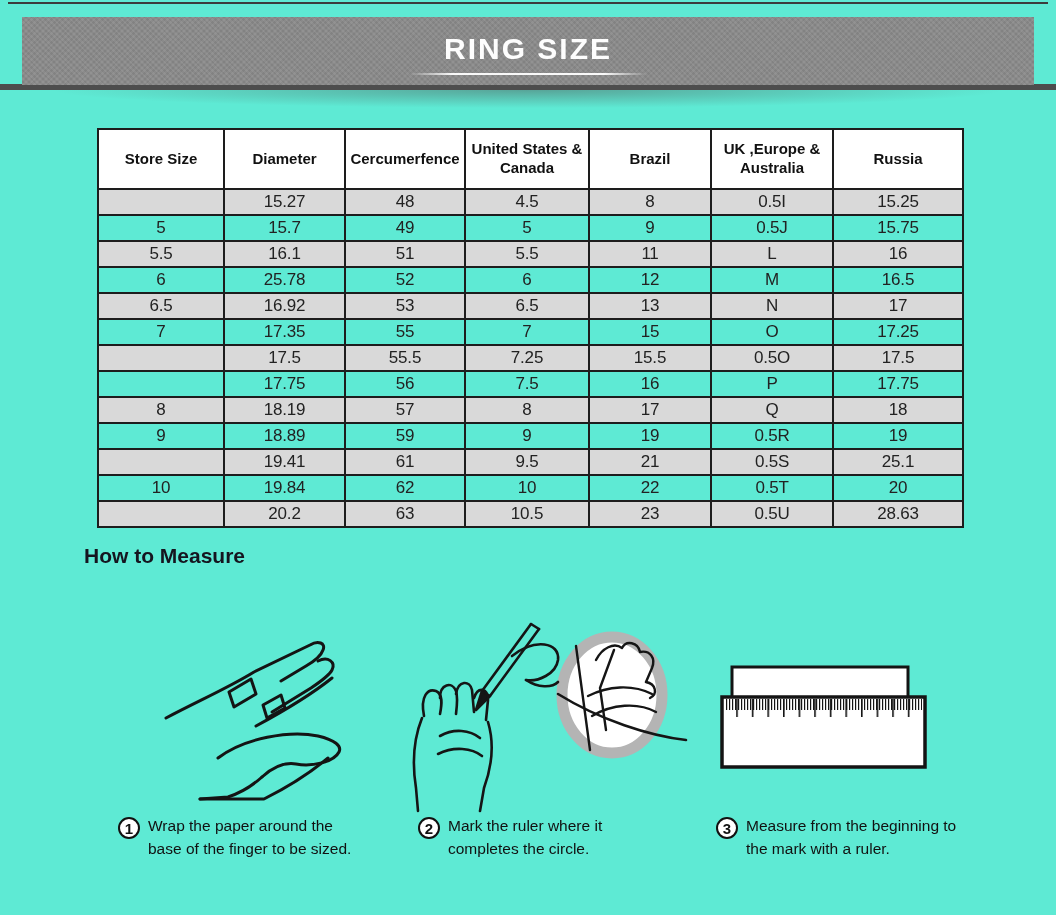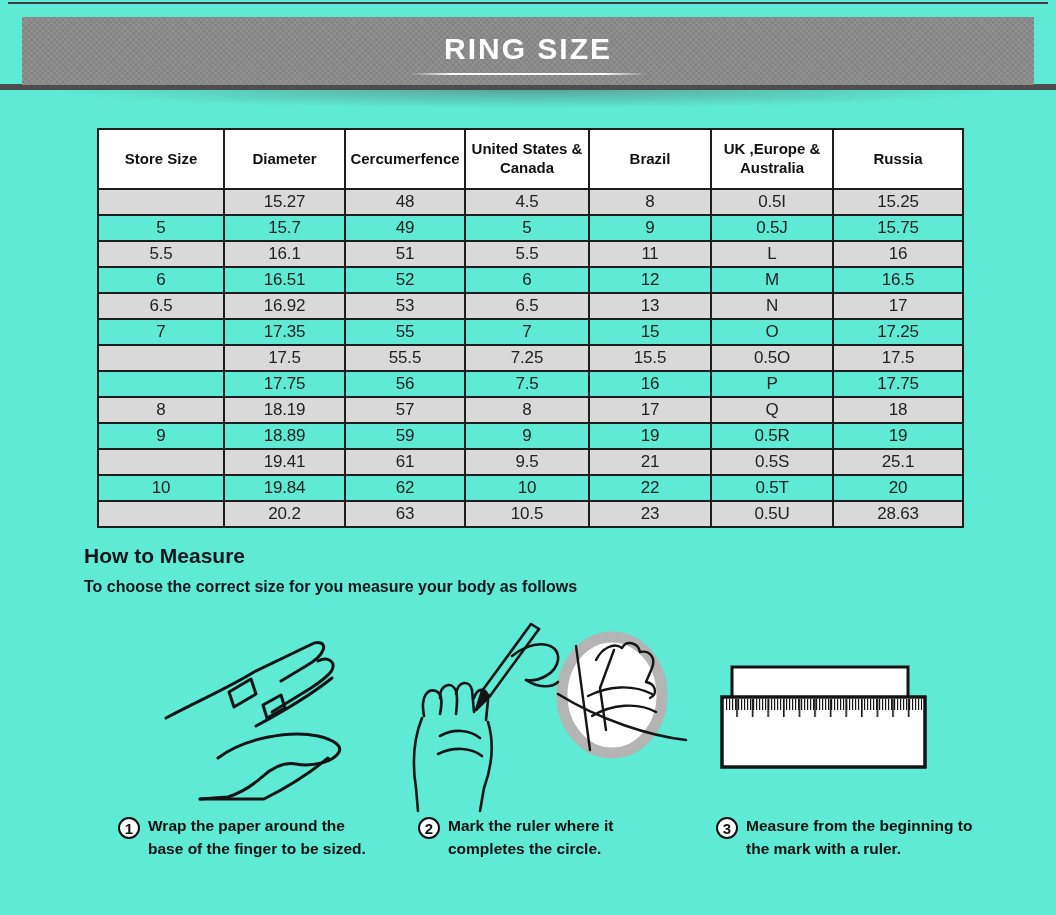--- a/index.html
+++ b/index.html
@@ -49,21 +49,21 @@
   .illus-hand{left:160px;top:636px;}
   .illus-pen{left:400px;top:598px;}
   .illus-ruler{left:705px;top:645px;}
   
   .step-num{
     position:absolute;width:22px;height:22px;border:2px solid #111;border-radius:50%;
     font-size:15px;font-weight:700;color:#111;display:flex;align-items:center;justify-content:center;
     box-sizing:border-box;background:#fff;
   }
   .step-text{
-    position:absolute;font-size:15.5px;font-weight:700;color:#111;line-height:1.5;
+    position:absolute;font-size:15.5px;font-weight:400;color:#111;line-height:1.5;
     white-space:pre-line;
   }
 </style>
 </head>
 <body>
 
 <div class="canvas">
 
   <div class="top-line"></div>
   <div class="banner-band"></div>
@@ -119,21 +119,21 @@
           <td>5.5</td>
           <td>16.1</td>
           <td>51</td>
           <td>5.5</td>
           <td>11</td>
           <td>L</td>
           <td>16</td>
         </tr>
         <tr>
           <td>6</td>
-          <td>16.51</td>
+          <td>25.78</td>
           <td>52</td>
           <td>6</td>
           <td>12</td>
           <td>M</td>
           <td>16.5</td>
         </tr>
         <tr>
           <td>6.5</td>
           <td>16.92</td>
           <td>53</td>
@@ -211,21 +211,20 @@
           <td>63</td>
           <td>10.5</td>
           <td>23</td>
           <td>0.5U</td>
           <td>28.63</td>
         </tr>
       </tbody>
   </table>
 
   <div class="htm-title">How to Measure</div>
-  <div class="htm-subtitle">To choose the correct size for you measure your body as follows</div>
 
   <svg class="illus illus-hand" width="240" height="175" viewBox="0 0 240 175" fill="none">
     <g stroke="#141414" stroke-width="3" stroke-linecap="round" stroke-linejoin="round" fill="none">
       <path d="M6,82 C40,64 68,52 94,36 L150,9 C158,4 166,7 163,14 C161,20 153,26 146,30 L121,45"></path>
       <path d="M158,25 C168,20 176,26 172,34 C169,40 160,46 151,52 L112,76"></path>
       <path d="M172,42 C152,58 122,76 96,90"></path>
       <path d="M69,56 L91,43 L96,58 L74,71 Z"></path>
       <path d="M103,69 L121,59 L125,72 L107,82 Z"></path>
       <path d="M58,122 C84,102 130,94 158,100 C175,104 182,110 179,116 C174,126 152,131 136,128 C124,126 113,131 102,141"></path>
       <path d="M102,141 C92,150 80,157 68,161 L40,163"></path>

